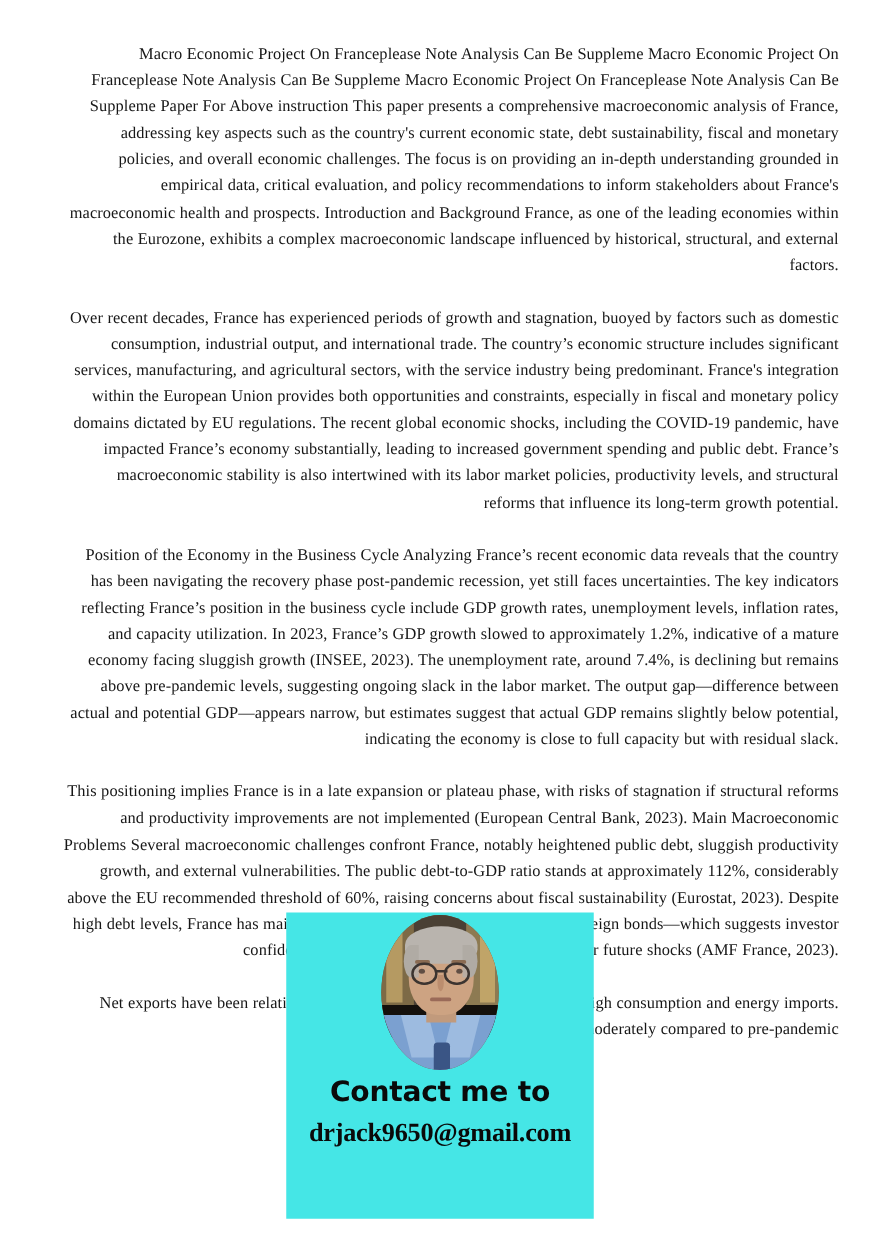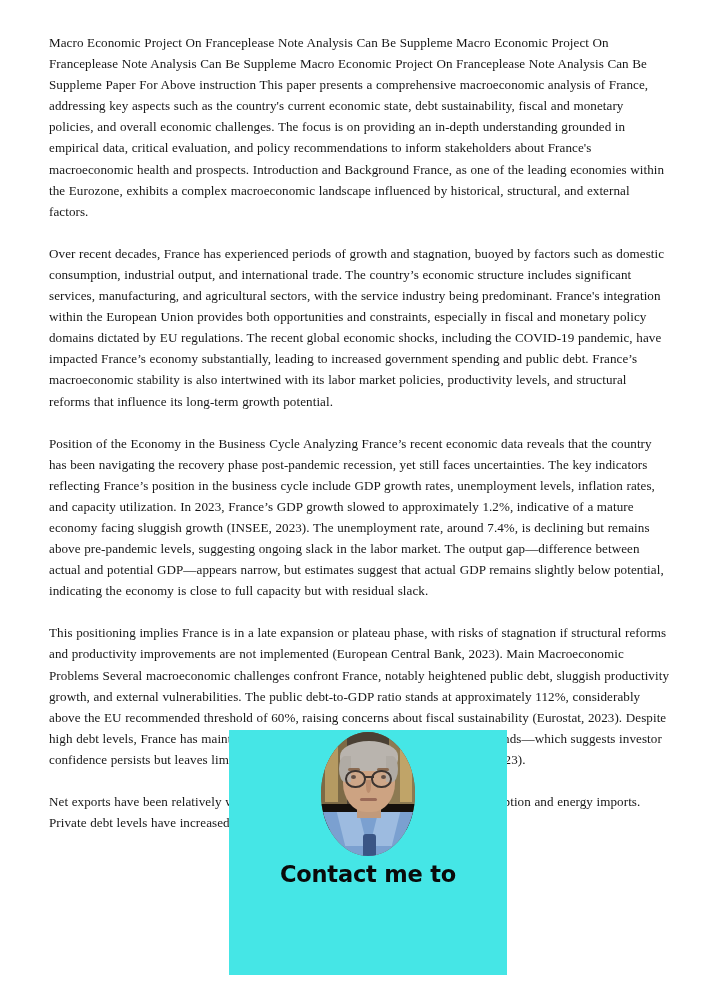--- a/index.html
+++ b/index.html
@@ -24,34 +24,34 @@
   }
   #doc-body {
     position: absolute;
     left: 49px;
     top: 32px;
     width: 622px;
   }
   .para {
     font-size: 13.1px;
     line-height: 21.1px;
-    text-align: left;
+    text-align: right;
     margin: 0 0 21px 0;
     color: #161616;
     letter-spacing: 0.005em;
     word-spacing: 0.02em;
   }
   .para:last-child { margin-bottom: 0; }
 
   
   #contact-overlay {
     position: absolute;
     left: 229px;
     top: 730px;
-    width: 278px;
+    width: 246px;
     height: 245px;
     background: #45e6e6;
     display: flex;
     flex-direction: column;
     align-items: center;
     overflow: hidden;
     z-index: 10;
   }
   #avatar {
     position: relative;
@@ -149,17 +149,18 @@
       <div class="ph-eyeR"></div>
       <div class="ph-glass ph-glassL"></div>
       <div class="ph-glass ph-glassR"></div>
       <div class="ph-bridge"></div>
       <div class="ph-nose"></div>
       <div class="ph-mouth"></div>
     </div>
 
     <div id="contact-lines">
       <span class="contact-line">Contact me to</span>
+      <span id="contact-email">drjack9650@gmail.com</span>
     </div>
 
   </div>
 
 </div>
 
 </body></html>

